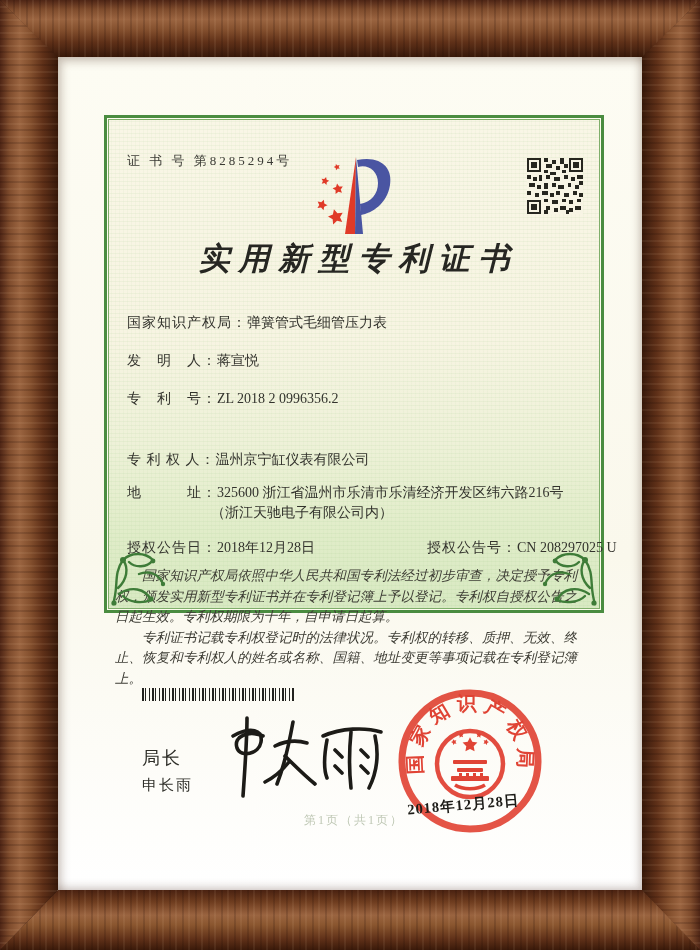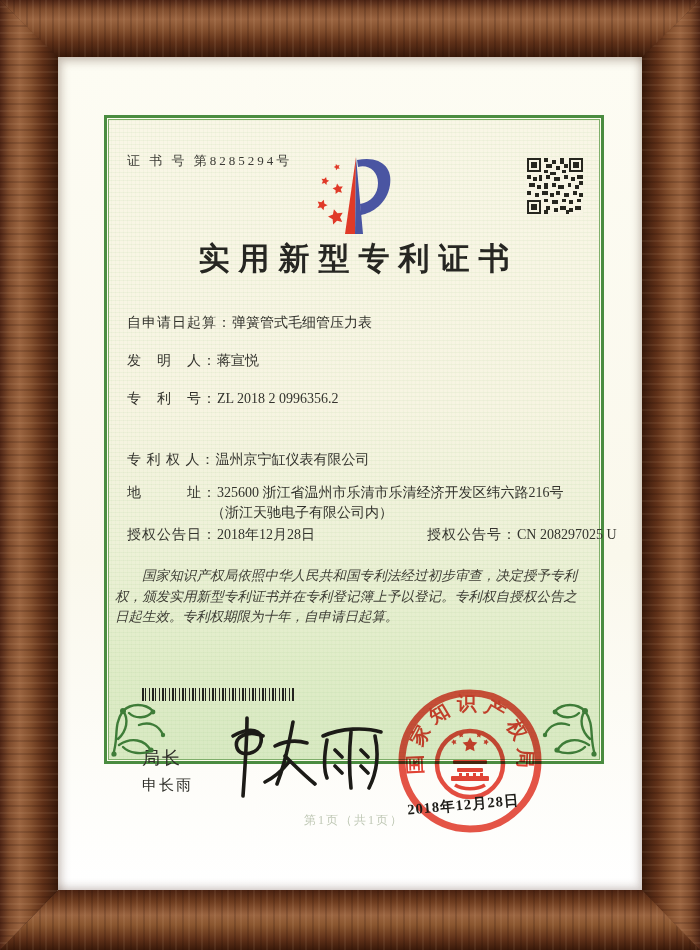--- a/index.html
+++ b/index.html
@@ -28,34 +28,34 @@
   .f-left   { left:0; top:0; width:58px; height:950px;
               clip-path:polygon(0 0,58px 57px,58px 890px,0 950px); }
   .f-right  { left:642px; top:0; width:58px; height:950px;
               clip-path:polygon(58px 0,58px 950px,0 890px,0 57px); }
 
   
   .paper { position:absolute; left:57px; top:56px; width:586px; height:835px; z-index:2;
            background:linear-gradient(180deg,#fdfcf3 0%,#faf8ec 60%,#ffffff 100%);
            box-shadow: inset 4px 5px 10px rgba(60,28,12,.28), inset -4px -4px 9px rgba(60,28,12,.22); }
 
-  .cert { position:absolute; left:47px; top:59px; width:500px; height:649px;
+  .cert { position:absolute; left:47px; top:59px; width:500px; height:498px;
           border:3px solid #4a8c40;
           box-shadow: inset 0 0 0 1px #fdfcee, inset 0 0 0 2px #7fae6a;
           background:
             repeating-linear-gradient(0deg, rgba(150,198,130,0.10) 0 1px, transparent 1px 4px),
             repeating-linear-gradient(90deg, rgba(150,198,130,0.06) 0 1px, transparent 1px 4px),
             linear-gradient(180deg,#f9f6e6 0%,#f7f4e2 45%,#eef1d8 66%,#e0ecc8 85%,#d8e9c2 100%); }
 
   .abs { position:absolute; }
 
   .cert-no { left:20px; top:34px; font-size:13px; letter-spacing:3px; color:#3b3b35; }
 
   .title { left:0; top:120px; width:100%; text-align:center; font-size:31px; font-weight:bold;
-           letter-spacing:9px; color:#262622; text-indent:9px; }
+           letter-spacing:9px; color:#262622; text-indent:9px;font-style:italic; }
 
   .row { left:20px; font-size:14px; color:#33332d; white-space:nowrap; }
   .row .lbl { letter-spacing:1px; }
   .addr2 { left:104px; font-size:14px; color:#33332d; }
   .grant2 { left:300px; }
 
   .body-text { left:8px; top:448px; width:462px; font-size:13.5px; line-height:1.52;
                color:#3d3c34; font-style:italic; text-align:justify; }
   .body-text p { text-indent:2em; }
 
@@ -165,43 +165,44 @@
           <rect x="22" y="26" width="2" height="2"></rect>
             <rect x="25" y="25" width="3" height="2"></rect>
           <rect x="9" y="27" width="2" height="2"></rect>
             <rect x="20" y="27" width="2" height="2"></rect>
         </g>
       </svg>
 
       <div class="abs title">实用新型专利证书</div>
 
       <div class="abs row" style="top:196px">
-        <span class="lbl">自申请日起算：</span><span>弹簧管式毛细管压力表</span>
+        <span class="lbl">国家知识产权局：</span><span>弹簧管式毛细管压力表</span>
       </div>
       <div class="abs row" style="top:234px">
         <span class="lbl">发　明　人：</span><span>蒋宣悦</span>
       </div>
       <div class="abs row" style="top:272px">
         <span class="lbl">专　利　号：</span><span>ZL 2018 2 0996356.2</span>
       </div>
       <div class="abs row" style="top:333px">
         <span class="lbl">专 利 权 人：</span><span>温州京宁缸仪表有限公司</span>
       </div>
       <div class="abs row" style="top:366px">
         <span class="lbl">地　　　址：</span><span>325600 浙江省温州市乐清市乐清经济开发区纬六路216号</span>
       </div>
       <div class="abs addr2" style="top:386px">（浙江天驰电子有限公司内）</div>
 
-      <div class="abs row" style="top:408px">
+      <div class="abs row" style="top:421px">
         <span class="lbl">授权公告日：</span><span>2018年12月28日</span>
         <span class="abs grant2"><span class="lbl">授权公告号：</span><span>CN 208297025 U</span></span>
       </div>
 
       <div class="abs body-text">
         <p>国家知识产权局依照中华人民共和国专利法经过初步审查，决定授予专利权，颁发实用新型专利证书并在专利登记簿上予以登记。专利权自授权公告之日起生效。专利权期限为十年，自申请日起算。</p>
+        <p>专利证书记载专利权登记时的法律状况。专利权的转移、质押、无效、终止、恢复和专利权人的姓名或名称、国籍、地址变更等事项记载在专利登记簿上。</p>
       </div>
 
       <div class="abs barcode"></div>
 
       <div class="abs director-title">局长</div>
       <div class="abs director-name">申长雨</div>
 
       <svg class="abs signature" viewBox="0 0 170 95">
         <g fill="none" stroke="#1c1b17" stroke-width="3.6" stroke-linecap="round" stroke-linejoin="round">
           <path d="M14,26 C32,16 44,20 42,32 C40,44 22,48 18,38 C14,26 30,20 44,26"></path>

